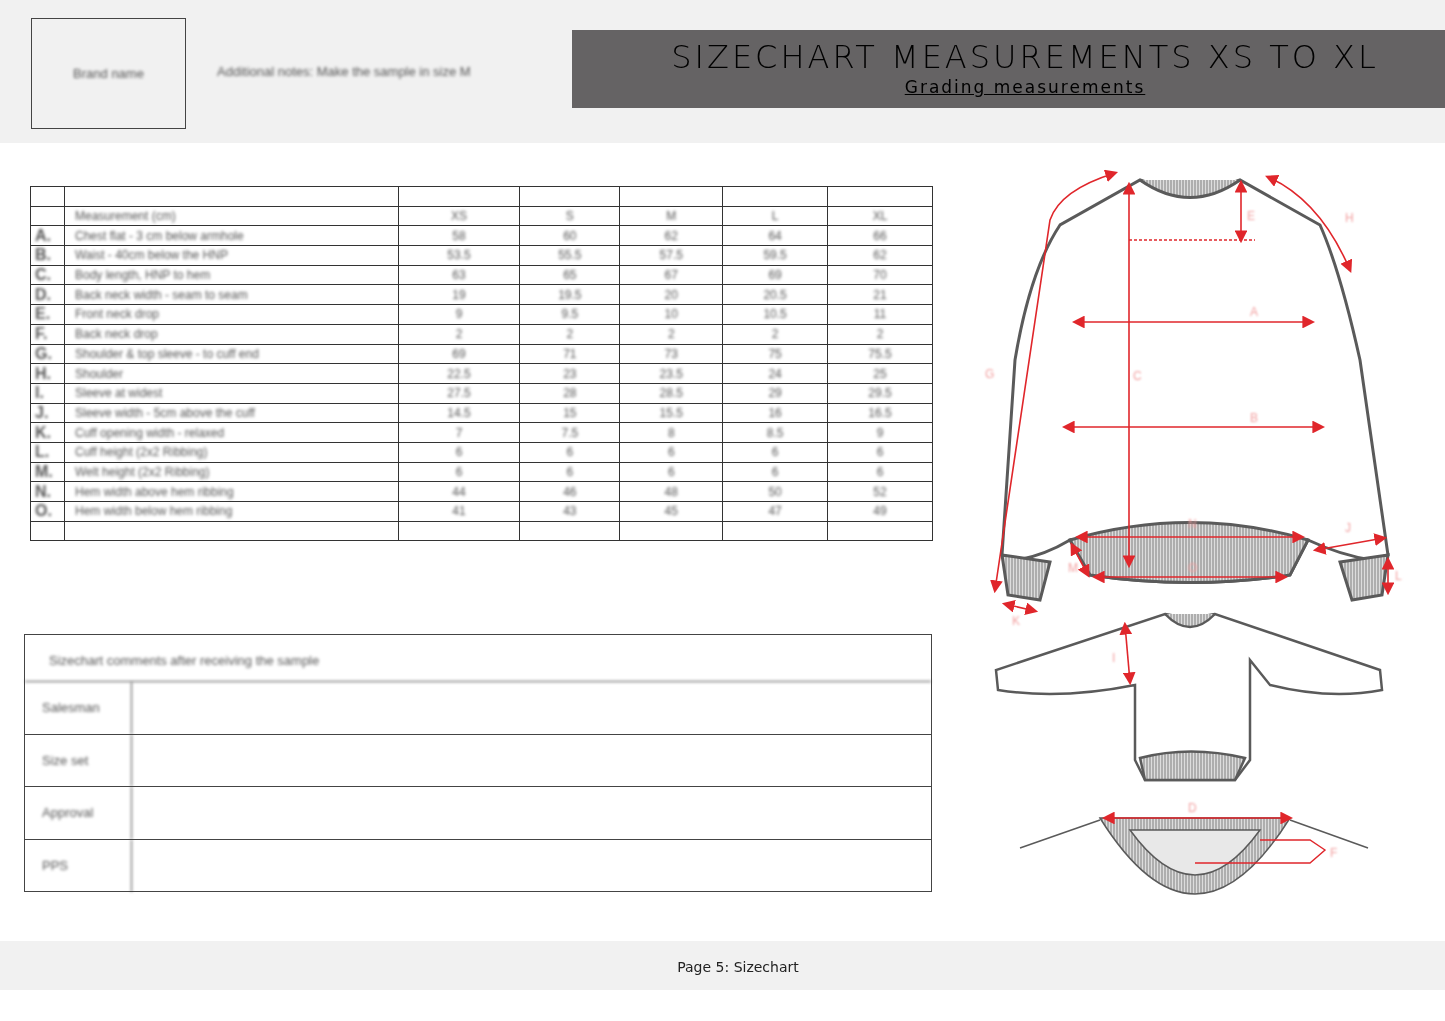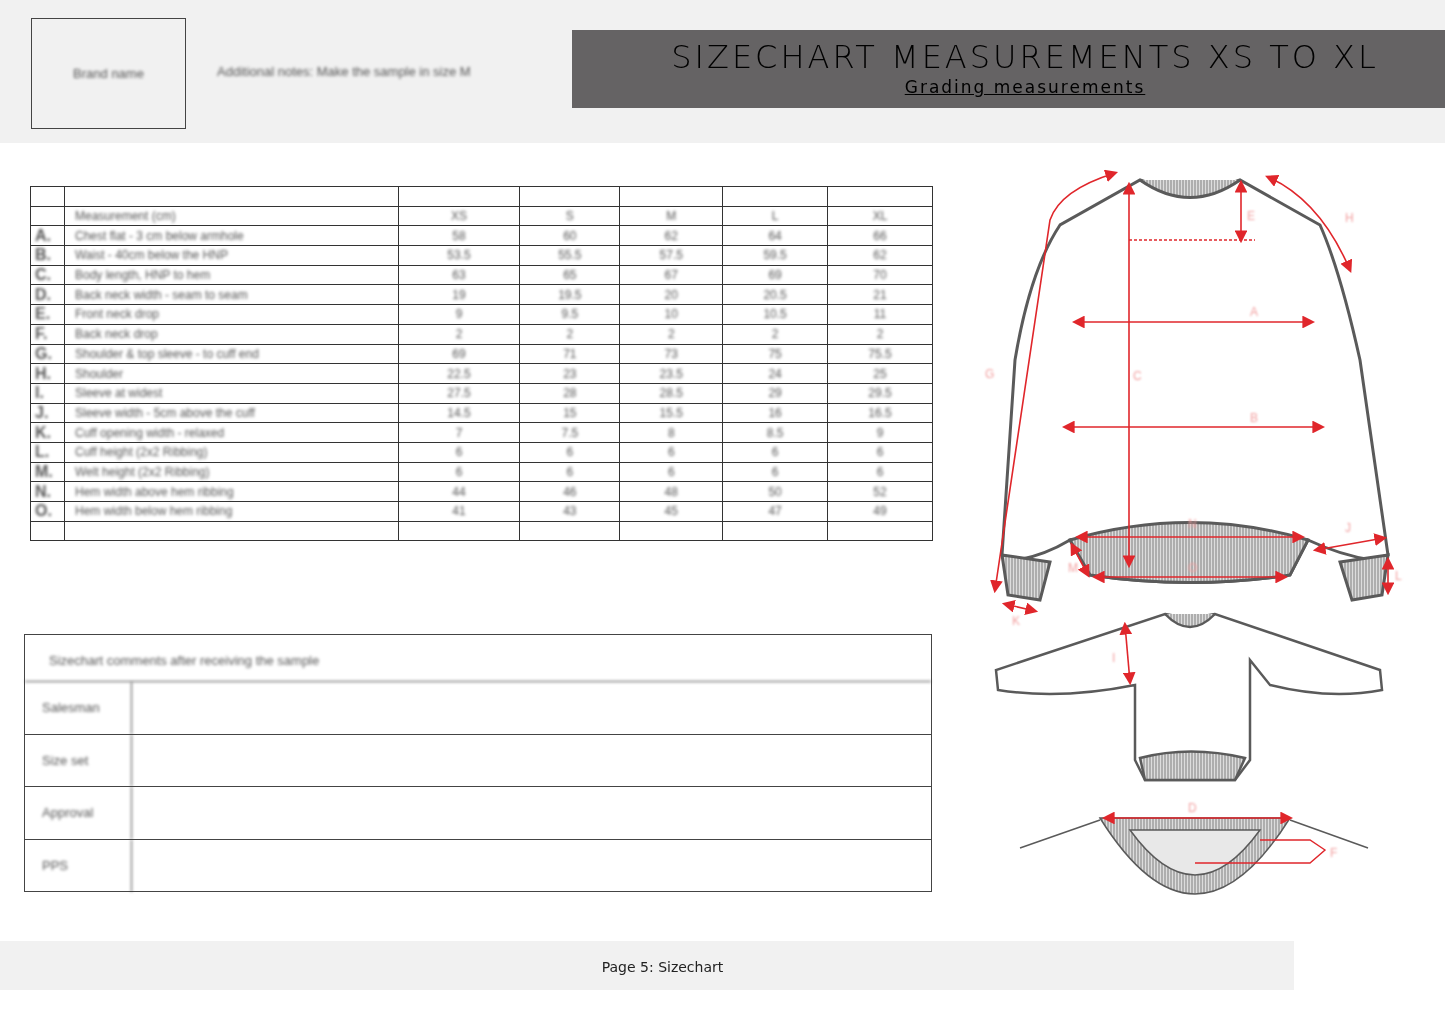--- a/index.html
+++ b/index.html
@@ -21,21 +21,21 @@
     table.measure td.desc { width: 334px; padding-left: 10px; }
     table.measure td.val { text-align: center; } 
 
     .comments { position: absolute; left: 24px; top: 634px; width: 908px; height: 258px; border: 1.5px solid #444; }
     .comments-title { height: 47px; border-bottom: 1px solid #444; padding-left: 24px; line-height: 52px; font-size: 13px; }
     .comments-row { display: flex; border-bottom: 1px solid #444; height: 52.5px; }
     .comments-row:last-child { border-bottom: none; }
     .comments-label { width: 107px; border-right: 1.5px solid #444; padding-left: 17px; display: flex; align-items: center; font-size: 13px; }
     .comments-field { flex: 1; }
 
-    .footer { position: absolute; left: 0; top: 941px; width: 1294px; height: 49px; background: #f1f1f1; text-align: center; line-height: 52px; font-size: 14px; color: #222; font-family: "DejaVu Sans", sans-serif; padding-left: 31px; }
+    .footer { position: absolute; left: 0; top: 941px; width: 1445px; height: 49px; background: #f1f1f1; text-align: center; line-height: 52px; font-size: 14px; color: #222; font-family: "DejaVu Sans", sans-serif; padding-left: 31px; }
 
     .diagram { position: absolute; left: 960px; top: 150px; }
   </style>
 </head>
 <body>
 
 <div class="header-band"></div>
 <div class="brand-box">
   <span class="brand-label blurred">Brand name</span>
 </div>

